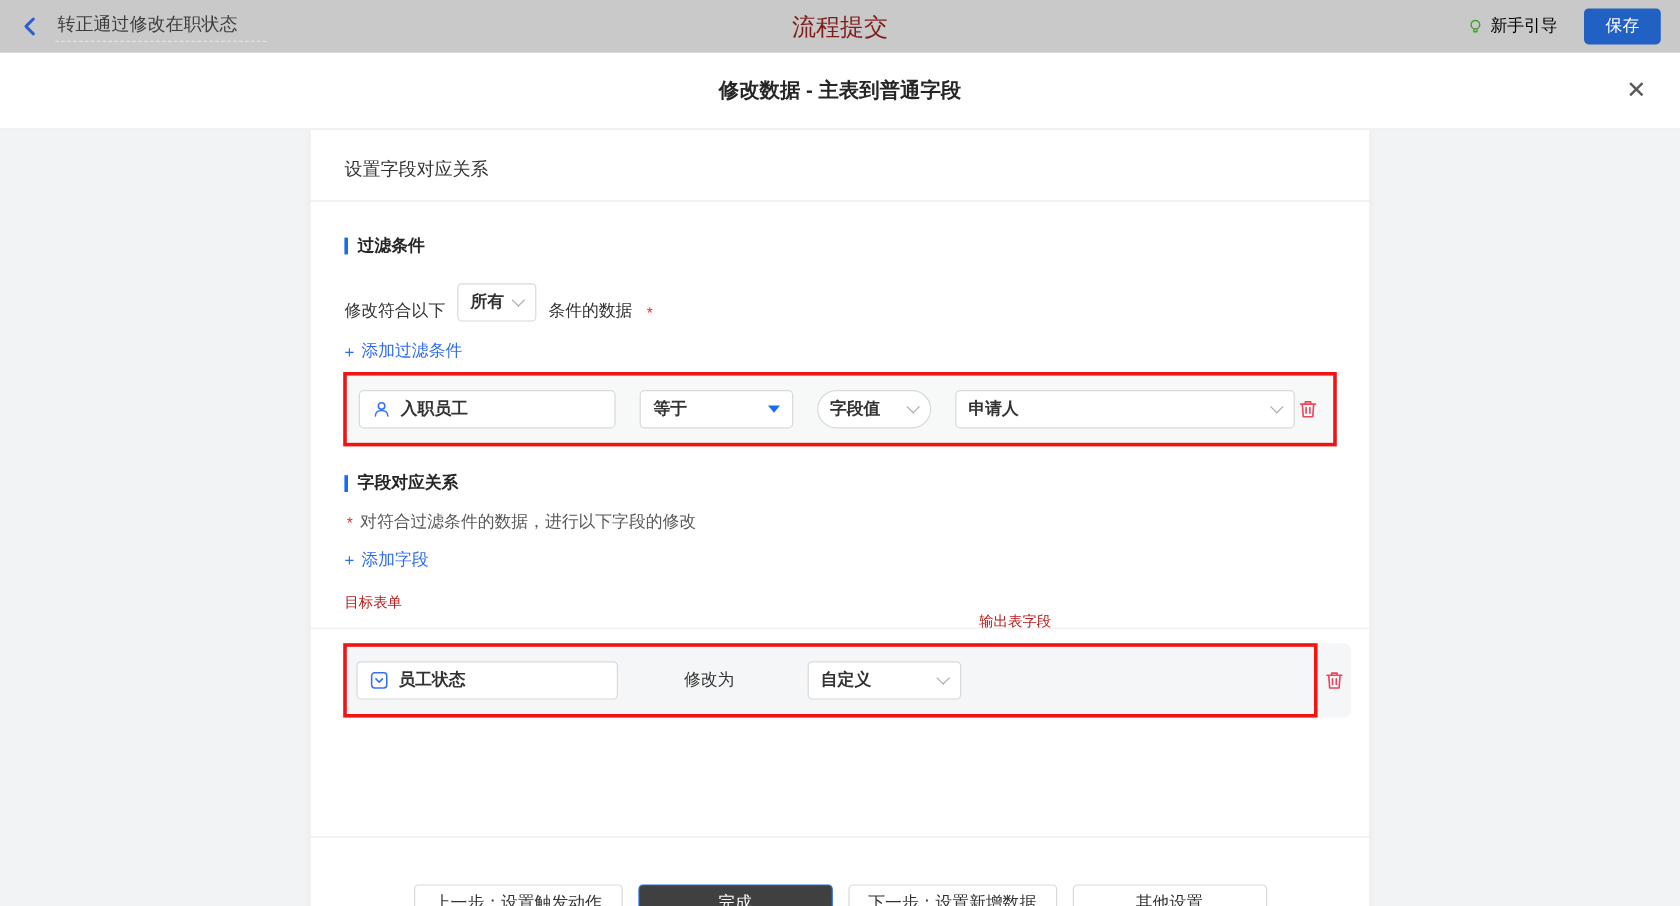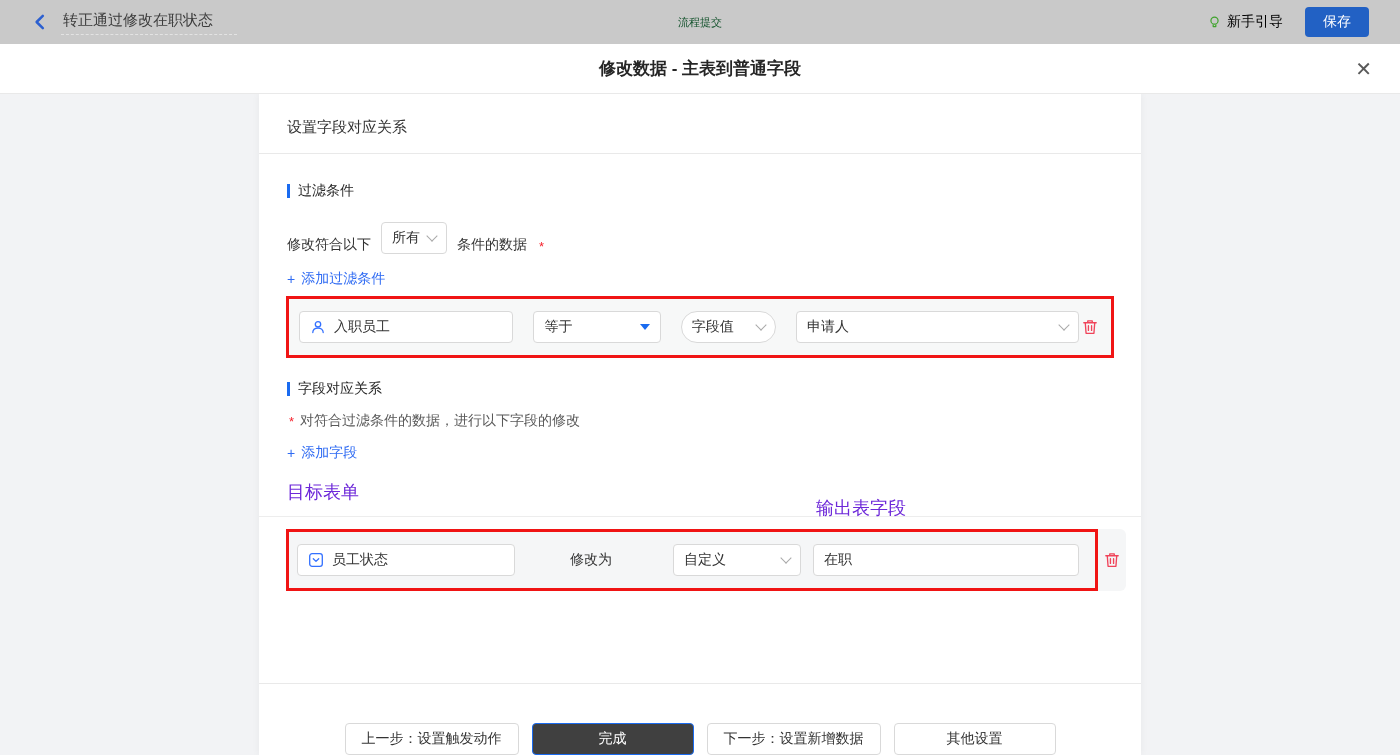--- a/index.html
+++ b/index.html
@@ -1,80 +1,80 @@
 <!DOCTYPE html>
 <html><head>
 <meta charset="utf-8">
 <style>
   * { margin:0; padding:0; box-sizing:border-box; }
   html,body { width:1400px; height:755px; overflow:hidden;
     font-family:"Liberation Sans","DejaVu Sans",sans-serif; }
 
   
   .topbar { height:44px; background:#c9c9c9; display:flex; align-items:center;
-    padding:0 31px; position:relative; }
+    padding:0 16px; position:relative; }
   .topbar-left { display:flex; align-items:center; gap:12px; }
   .back-btn { display:flex; align-items:center; cursor:pointer; }
   .flow-title { font-size:15px; color:#3d3d3d; padding:2px 24px 4px 2px;
     border-bottom:1px dashed #e3e3e3; }
   .topbar-center { position:absolute; left:0; right:0; text-align:center;
-    font-size:11px; color:#14532d; pointer-events:none; }
+    font-size:20px; color:#7f1d1d; pointer-events:none; }
   .topbar-right { margin-left:auto; display:flex; align-items:center; gap:22px; z-index:1; }
   .guide { display:flex; align-items:center; gap:5px; color:#000000; font-size:14px; cursor:pointer; }
   .save-btn { min-width:64px; height:30px; background:#2261c4; color:#fff; border:none;
     border-radius:4px; font-size:14px; padding:0 14px; cursor:pointer; }
 
   
-  .modal-header { height:50px; background:#fff; border-bottom:1px solid #e9e9e9;
+  .modal-header { height:64px; background:#fff; border-bottom:1px solid #e9e9e9;
     display:flex; align-items:center; justify-content:center; position:relative; }
   .modal-title { font-size:17px; font-weight:bold; color:#262626; }
   .close-x { position:absolute; right:28px; top:50%; transform:translateY(-50%);
     font-size:20px; color:#595959; cursor:pointer; line-height:1; }
 
   
   .page-body { height:661px; background:#f2f3f5; display:flex; justify-content:center; }
   .card { width:882px; height:100%; background:#fff; display:flex; flex-direction:column;
     box-shadow:0 0 8px rgba(0,0,0,0.05); }
   .panel-title { padding:24px 28px 16px; font-size:15px; color:#333;
     border-bottom:1px solid #e9e9e9; }
   .card-content { flex:1; overflow:hidden; }
 
   .sec-heading { display:flex; align-items:center; gap:8px; margin:28px 28px 0;
-    font-size:14px; font-weight:normal; color:#262626; }
+    font-size:14px; font-weight:bold; color:#262626; }
   .blue-bar { width:3px; height:14px; background:#1a6bf0; }
 
   .cond-row { display:flex; align-items:flex-end; gap:10px; margin:22px 28px 0;
     font-size:14px; color:#333; }
   .req { color:#f5222d; font-size:13px; margin-left:2px; }
 
   .add-link { display:flex; align-items:center; gap:6px; color:#2f6bf3; font-size:14px;
     margin:16px 28px 0; cursor:pointer; width:max-content; }
 
   .field { height:32px; background:#fff; border:1px solid #d9d9d9; border-radius:4px;
-    display:flex; align-items:center; padding:0 10px; font-size:14px; color:#333; }
+    display:flex; align-items:center; padding:0 10px; font-size:14px; color:#333;font-weight:bold; }
   .sel { justify-content:space-between; cursor:pointer; }
   .chev { width:8px; height:8px; border-right:1.5px solid #a9a9a9;
     border-bottom:1.5px solid #a9a9a9; transform:rotate(45deg); margin-top:-4px; flex:none; }
   .caret-blue { width:0; height:0; border-left:5px solid transparent;
     border-right:5px solid transparent; border-top:6px solid #1a6bf0; flex:none; }
   .ficon { margin-right:8px; display:flex; flex:none; }
 
   .hl-row { margin:8px 27px 0; border:3px solid #f01414; background:#f7f8f8;
     padding:12px 10px; display:flex; align-items:center; }
   .hl-row .f1 { width:216px; }
   .hl-row .f2 { width:128px; margin-left:20px; }
   .hl-row .f3 { width:96px;  margin-left:20px;border-radius:16px; }
   .hl-row .f4 { width:285px; margin-left:20px; }
   .trash-btn { background:none; border:none; cursor:pointer; display:flex; align-items:center;
     margin-left:auto; padding:2px; }
 
   .desc-row { display:flex; align-items:flex-start; gap:6px; margin:14px 28px 0;
     font-size:14px; color:#595959; }
   .col-headers { position:relative; margin-top:18px; padding:0 28px 12px;
-    border-bottom:1px solid #ededed; font-size:18px; color:#6d28d9; }
+    border-bottom:1px solid #ededed; font-size:12px; color:#b91c1c; }
   .col-out { position:absolute; left:557px; top:16px; }
 
   .map-wrap { margin:12px 15px 0 27px; background:#f5f6f7; border-radius:6px;
     display:flex; align-items:center; }
   .map-red { border:3px solid #f01414; width:812px; padding:12px 8px;
     display:flex; align-items:center; flex:none; }
   .map-red .f1 { width:218px; background:#fff; }
   .mid-label { margin-left:55px; width:58px; font-size:14px; color:#333; flex:none; }
   .map-red .f2 { width:128px; margin-left:45px; background:#fff; }
   .map-red .f3 { width:266px; margin-left:12px; background:#fff; }
@@ -206,23 +206,20 @@
                 <path d="M5.3 6.7 L8 9.4 L10.7 6.7" fill="none" stroke="#3370ff" stroke-width="1.3" stroke-linecap="round" stroke-linejoin="round"></path>
               </svg>
             </span>
             <span>员工状态</span>
           </div>
           <span class="mid-label">修改为</span>
           <div class="field sel f2">
             <span>自定义</span>
             <span class="chev"></span>
           </div>
-          <div class="field f3">
-            <span>在职</span>
-          </div>
         </div>
         <button class="trash-btn">
           <svg width="18" height="18" viewBox="0 0 16 16">
             <path d="M2.5 4.2 H13.5" fill="none" stroke="#f0445a" stroke-width="1.2" stroke-linecap="round"></path>
             <path d="M6 4 V2.6 H10 V4" fill="none" stroke="#f0445a" stroke-width="1.2" stroke-linejoin="round"></path>
             <path d="M3.8 4.2 L4.5 13.6 H11.5 L12.2 4.2" fill="none" stroke="#f0445a" stroke-width="1.2" stroke-linejoin="round"></path>
             <path d="M6.6 6.8 V11 M9.4 6.8 V11" fill="none" stroke="#f0445a" stroke-width="1.2" stroke-linecap="round"></path>
           </svg>
         </button>
       </div>

